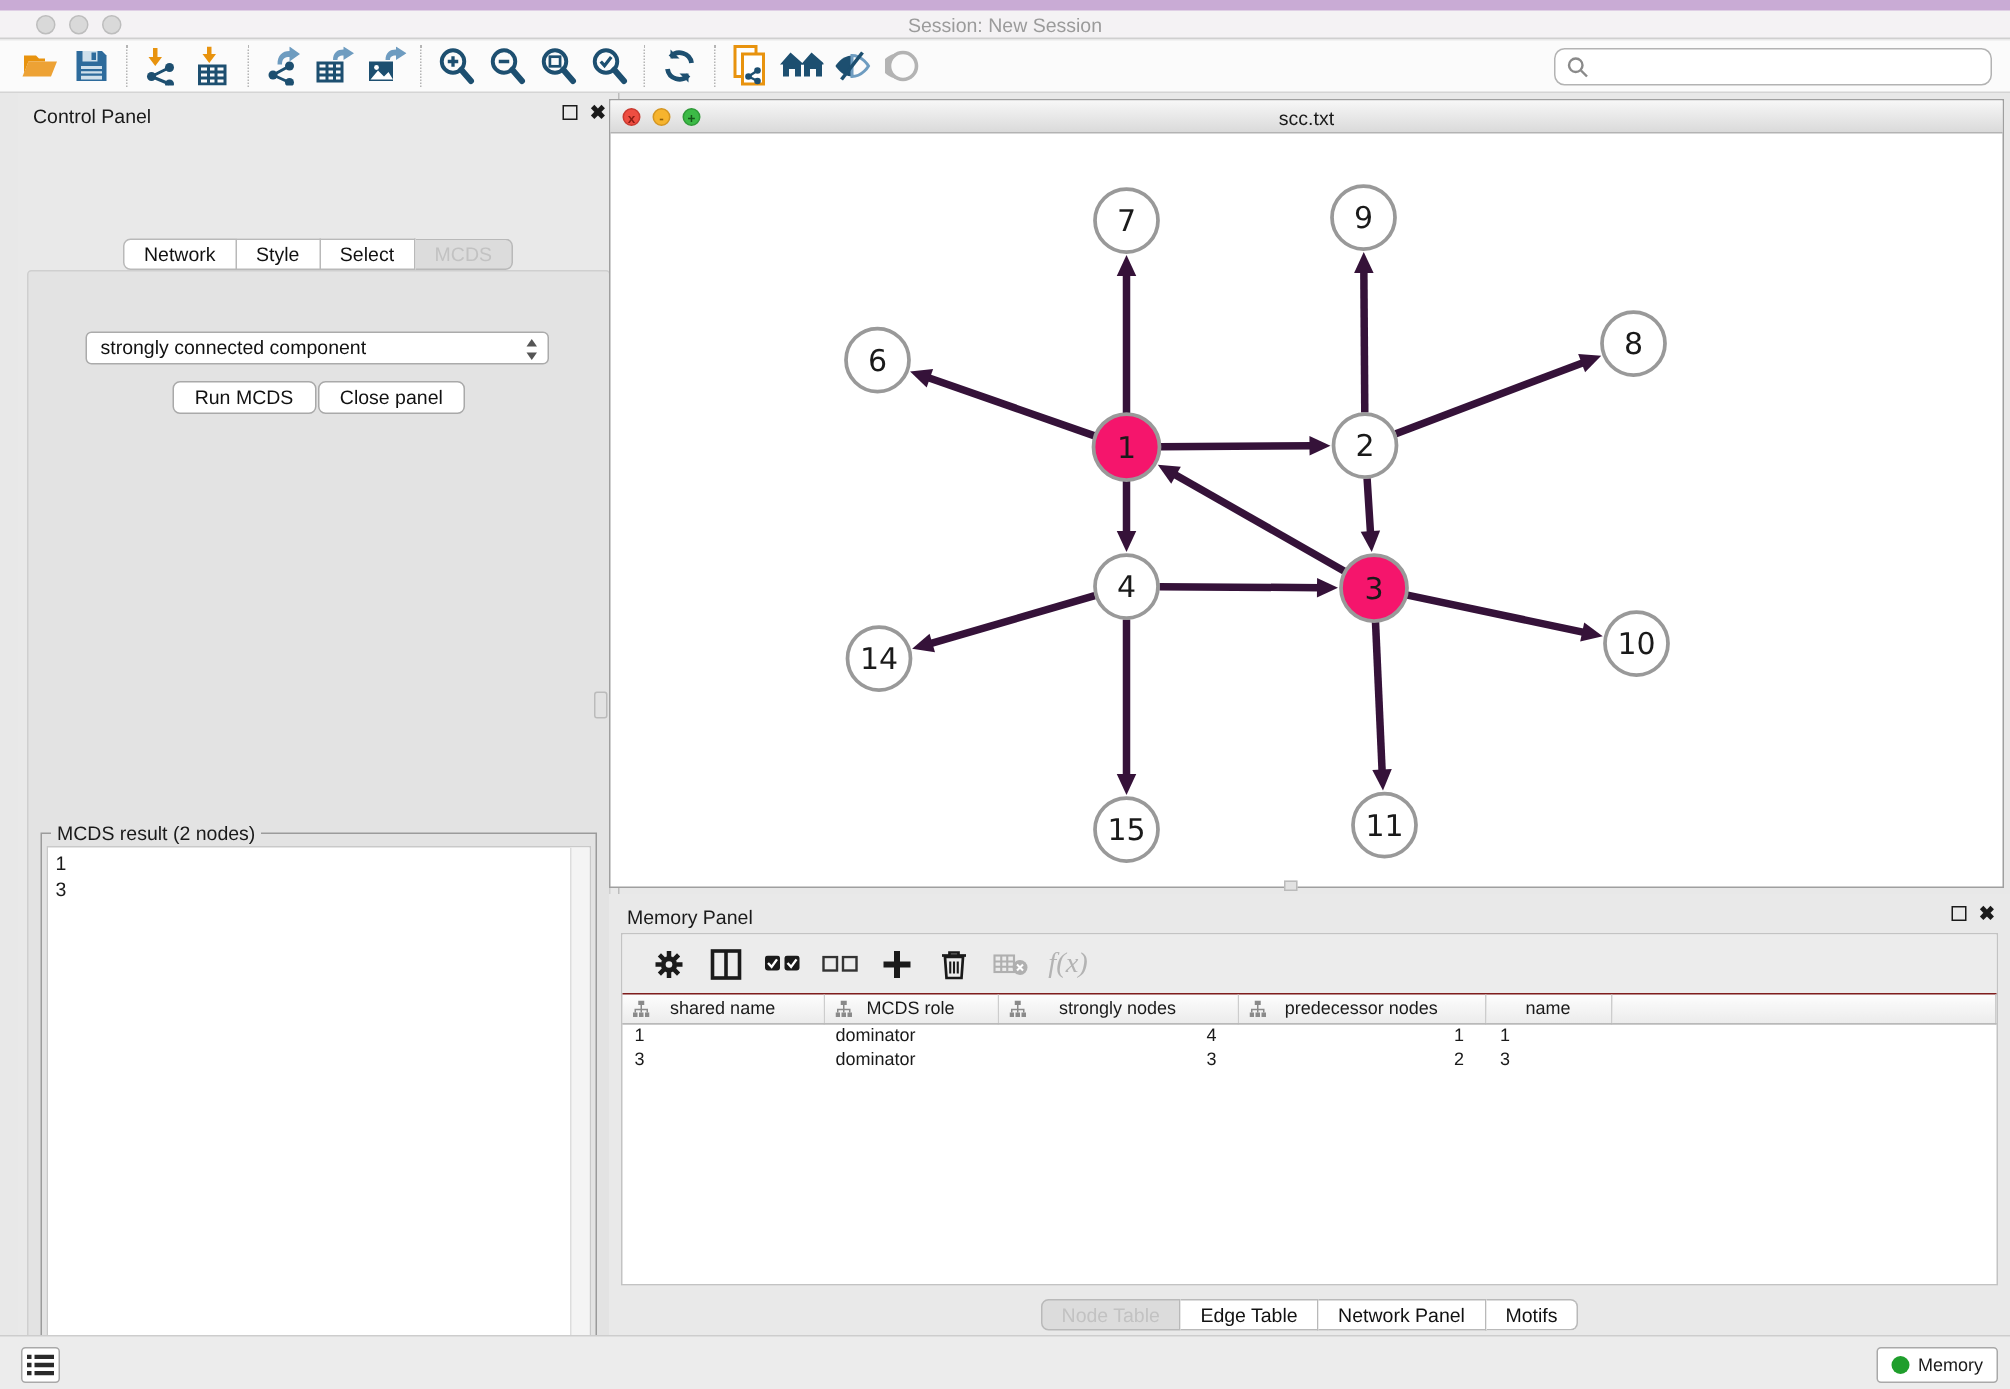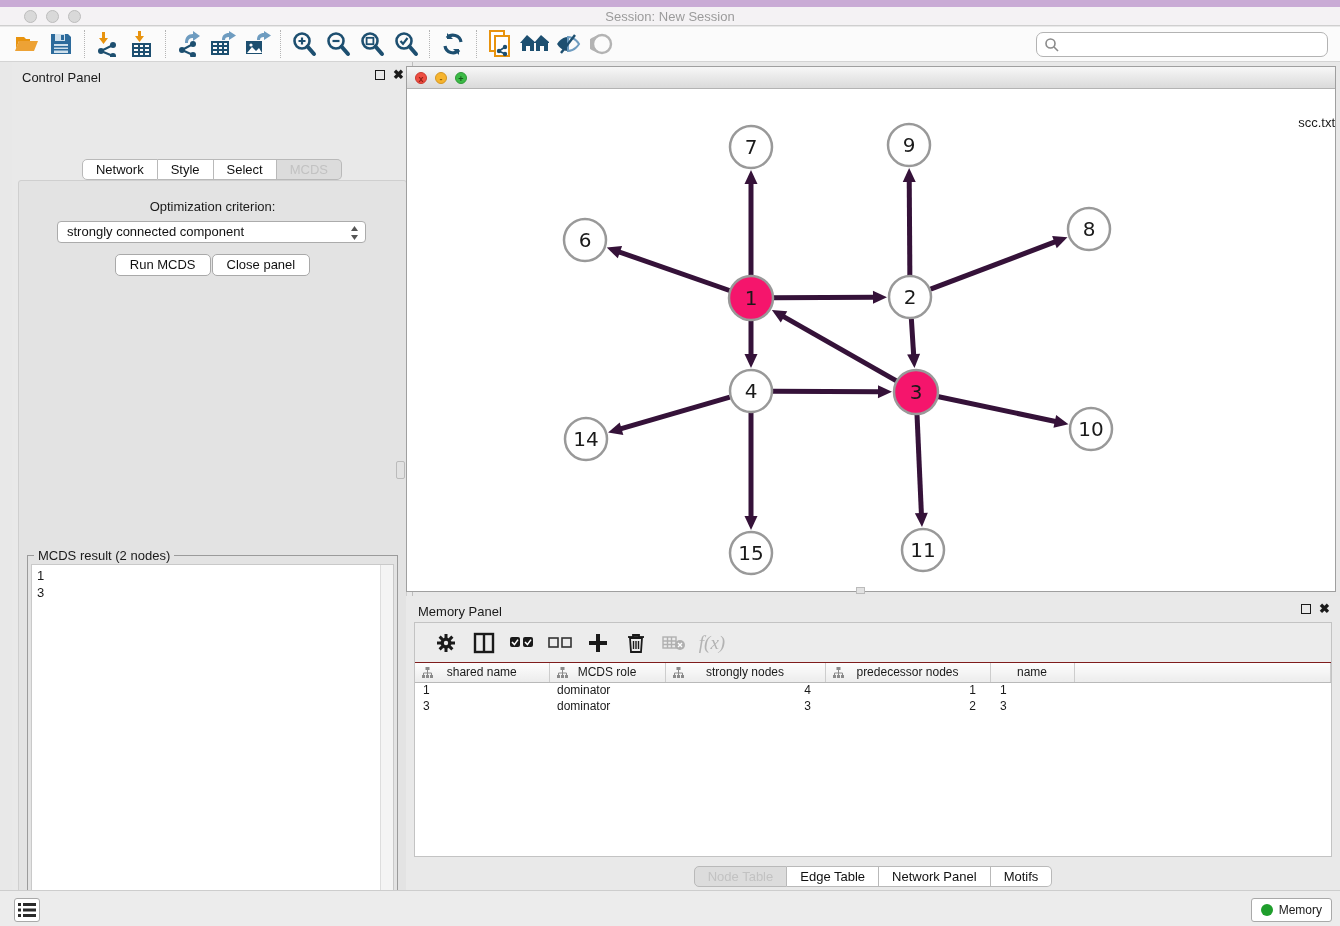--- a/index.html
+++ b/index.html
@@ -59,21 +59,21 @@
   
   .net-window{position:absolute;left:406px;top:66px;width:930px;height:526px;background:#fff;
     border:1px solid #9f9f9f;}
   .net-titlebar{position:absolute;left:0;top:0;width:100%;height:22px;
     background:linear-gradient(#f7f7f7,#dadada);border-bottom:1px solid #b3b3b3;}
   .traffic{position:absolute;top:5px;width:12px;height:12px;border-radius:50%;font-size:9px;
     line-height:12px;text-align:center;font-weight:bold;}
   .t-close{left:8px;background:#ee4d41;border:1px solid #c93a30;color:#8c1d14;}
   .t-min{left:28px;background:#f6b42e;border:1px solid #d49622;color:#8f5e06;}
   .t-max{left:48px;background:#3cba46;border:1px solid #2f9a38;color:#14581a;}
-  .net-title{position:absolute;left:0;top:4px;width:100%;text-align:right;font-size:13px;color:#1a1a1a;margin-top:44px;}
+  .net-title{position:absolute;left:0;top:4px;width:100%;text-align:center;font-size:13px;color:#1a1a1a;}
   .net-canvas{position:absolute;left:0;top:22px;width:928px;height:502px;}
 
   
   .table-panel{position:absolute;left:406px;top:596px;width:934px;height:294px;background:#e9e9e9;}
   .tp-inset{position:absolute;left:8px;top:26px;width:918px;height:235px;background:#fff;
     border:1px solid #c3c3c3;}
   .tp-toolbar{position:absolute;left:0;top:0;width:100%;height:40px;background:#ececec;
     border-bottom:1px solid #7f1d1d;display:flex;align-items:center;padding-left:12px;gap:0;}
   .tpt-btn{width:38px;height:34px;display:flex;align-items:center;justify-content:center;flex:0 0 auto;}
   .fx{font-family:"Liberation Serif",serif;font-style:italic;font-size:19px;color:#b3b3b3;}
@@ -255,21 +255,20 @@
   </div>
   <div class="tabs-row">
     <div class="seg">
         <span class="tab">Network</span>
         <span class="tab">Style</span>
         <span class="tab">Select</span>
         <span class="tab sel">MCDS</span>
       </div>
   </div>
   <div class="cp-content">
-    <div class="opt-label">Optimization criterion:</div>
     <div class="dropdown">
       <span>strongly connected component</span>
       <span class="dd-stepper">
         <svg width="9" height="16" viewBox="0 0 9 16">
           <path d="M4.5 1 8 6H1z" fill="#555"></path>
             <path d="M4.5 15 1 10h7z" fill="#555"></path>
         </svg>
       </span>
     </div>
     <div class="btn-row">

